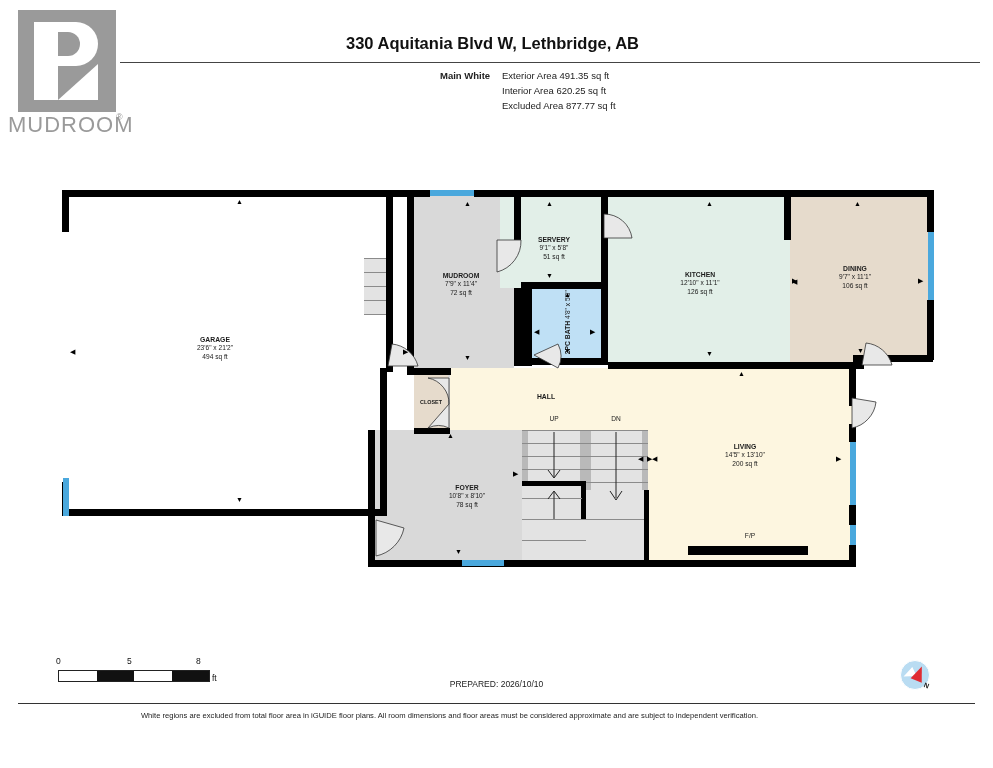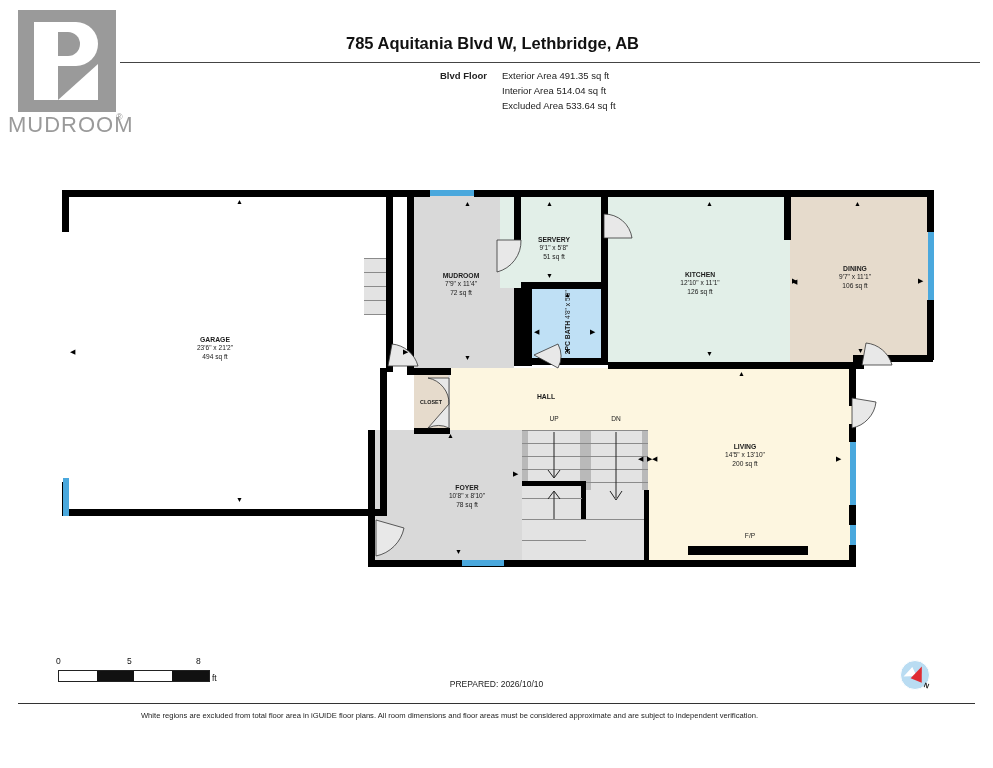--- a/index.html
+++ b/index.html
@@ -65,28 +65,28 @@
 <div id="logo">
   <div class="rblock"></div>
   <div class="rstem"></div>
   <div class="rbowl"></div>
   <div class="rbowl-in"></div>
   <div class="rleg"></div>
   <div class="rword">MUDROOM</div>
   <div class="rreg">®</div>
 </div>
 
-<div id="title">785 Aquitania Blvd W, Lethbridge, AB</div>
+<div id="title">330 Aquitania Blvd W, Lethbridge, AB</div>
 <div id="hrule"></div>
 <div id="areas" style="height:46px;width:300px;">
-  <div class="lbl">Blvd Floor</div>
+  <div class="lbl">Main White</div>
   <div class="vals">
     <div>Exterior Area 491.35 sq ft</div>
-    <div>Interior Area 514.04 sq ft</div>
-    <div>Excluded Area 533.64 sq ft</div>
+    <div>Interior Area 620.25 sq ft</div>
+    <div>Excluded Area 877.77 sq ft</div>
   </div>
 </div>
 
 <div id="plan">
 
   <div class="rm f-white" style="left:68px;top:196px;width:296px;height:312px;"></div>
   <div class="rm f-white" style="left:364px;top:196px;width:22px;height:180px;"></div>
   <div class="rm f-grey" style="left:414px;top:196px;width:100px;height:172px;"></div>
   <div class="rm f-mint" style="left:500px;top:196px;width:108px;height:92px;"></div>
   <div class="rm f-blue" style="left:532px;top:288px;width:72px;height:72px;"></div>

